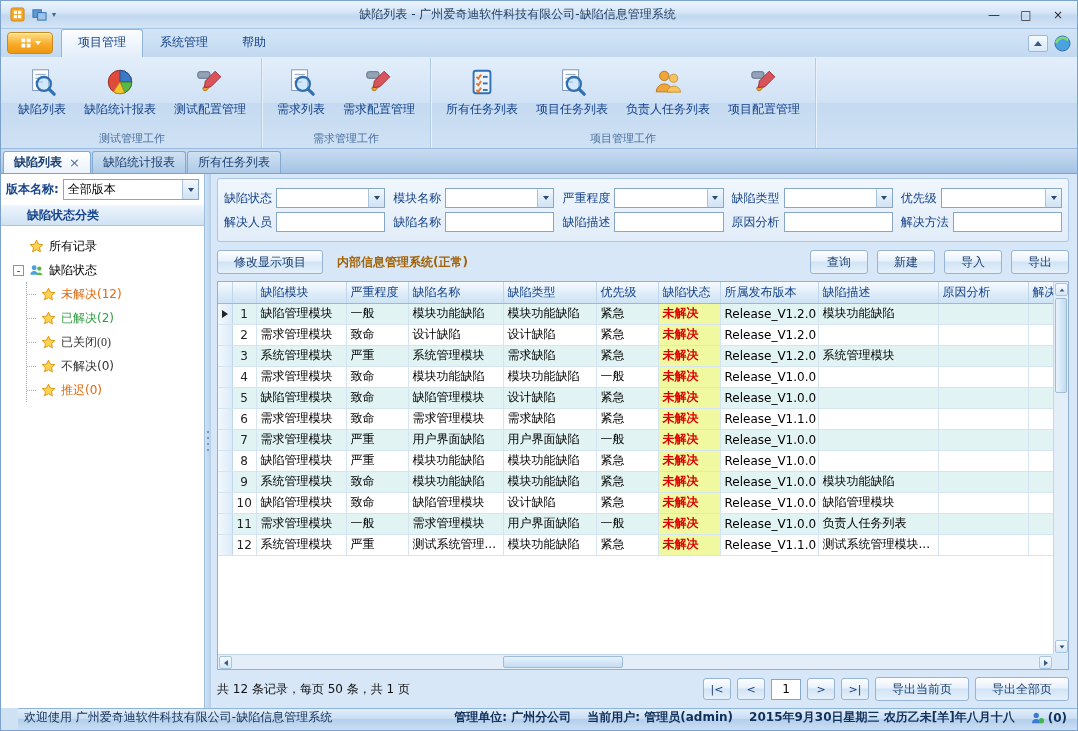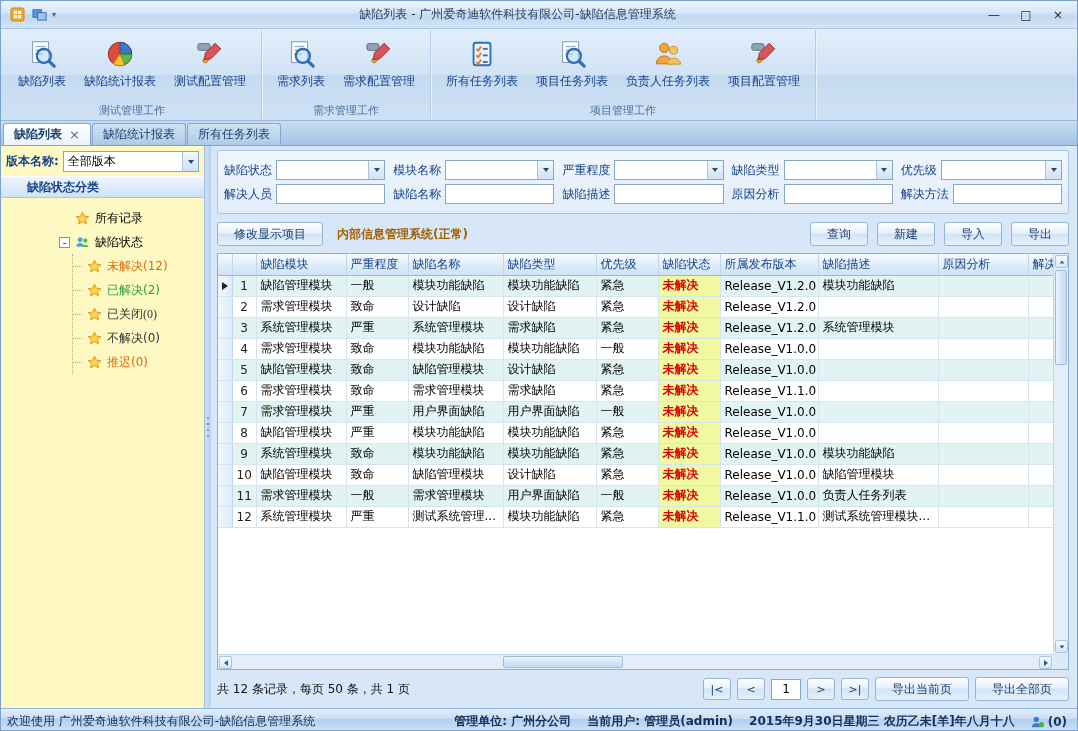--- a/index.html
+++ b/index.html
@@ -41,29 +41,29 @@
   .group-label{height:17px;text-align:center;color:#4a6f9e;font-size:11px;line-height:16px;}
 
   
   .doc-tabs{height:25px;flex:0 0 25px;background:linear-gradient(#c9dcf1,#a4c3e4);display:flex;align-items:flex-end;padding:2px 2px 0;border-bottom:1px solid #7ba3cd;}
   .doc-tab{display:flex;align-items:center;gap:7px;height:22px;padding:0 10px;margin-right:1px;background:linear-gradient(#d0e1f2,#aecae7);border:1px solid #82a9d2;border-bottom:none;border-radius:3px 3px 0 0;color:#1b3f70;}
   .doc-tab.active{background:linear-gradient(#ffffff,#eaf2fb);font-weight:bold;}
   .doc-tab-close{color:#4d6e96;font-size:13px;line-height:1;font-weight:normal;}
 
   
   .main{flex:1;display:flex;min-height:0;background:#d7e7f7;}
-  .sidebar{width:204px;flex:0 0 204px;background:#fef9c3;border-right:1px solid #9cbcdd;display:flex;flex-direction:column;}
+  .sidebar{width:204px;flex:0 0 204px;background:#ffffff;border-right:1px solid #9cbcdd;display:flex;flex-direction:column;}
   .version-row{display:flex;align-items:center;gap:4px;padding:5px 5px 4px;}
   .version-label{color:#15428b;font-weight:bold;white-space:nowrap;}
   .combo{height:21px;background:#fff;border:1px solid #86a7c8;display:flex;align-items:center;flex:1;min-width:0;}
   .combo-text{flex:1;padding:0 4px;overflow:hidden;white-space:nowrap;border-radius:6px;}
   .combo-btn{width:16px;align-self:stretch;display:flex;align-items:center;justify-content:center;background:linear-gradient(#f2f8fe,#cfe2f4);border-left:1px solid #a9c3dd;}
   .tri-down{width:0;height:0;border-left:3.5px solid transparent;border-right:3.5px solid transparent;border-top:4px solid #2c4a6e;display:inline-block;}
   .sidebar-header{height:22px;flex:0 0 22px;display:flex;align-items:center;padding-left:26px;color:#15428b;font-weight:bold;background:linear-gradient(#eef5fd,#cfe2f4);border-top:1px solid #fff;border-bottom:1px solid #aac6e4;}
-  .tree{padding:8px 4px;overflow:hidden;flex:1;margin-left:46px;}
+  .tree{padding:8px 4px;overflow:hidden;flex:1;}
   .tree-item{height:24px;display:flex;align-items:center;gap:5px;padding-left:8px;}
   .expander{width:11px;height:11px;border:1px solid #7a99b8;background:#fff;font-size:10px;line-height:9px;text-align:center;color:#333;flex:0 0 11px;}
   .expander-space{width:11px;flex:0 0 11px;}
   .tree-icon{display:flex;}
   .tree-icon svg{width:15px;height:15px;}
   .tree-children{margin-left:21px;border-left:1px dotted #93add0;}
   .tree-item.child{padding-left:0;}
   .tree-item.child::before{content:"";width:9px;border-top:1px dotted #93add0;flex:0 0 9px;}
 
   .splitter{width:6px;flex:0 0 6px;background:linear-gradient(90deg,#cfe2f4,#b6d0ea);display:flex;flex-direction:column;align-items:center;justify-content:center;gap:4px;}
@@ -102,21 +102,21 @@
   .hthumb{position:absolute;left:285px;top:1px;width:120px;height:12px;background:linear-gradient(#e9f3fc,#c3dbf0);border:1px solid #9fbcd8;border-radius:2px;}
   .scroll-corner{position:absolute;right:0;bottom:0;width:15px;height:15px;background:#dce9f6;}
 
   .pager{flex:0 0 26px;display:flex;align-items:center;gap:6px;}
   .pager-summary{color:#111;}
   .pager-btn{width:28px;height:22px;padding:0;display:inline-flex;align-items:center;justify-content:center;background:linear-gradient(#fefeff,#e8f1fb 45%,#d0e4f6 50%,#e6f0fa);border:1px solid #96b4d4;border-radius:3px;color:#1b3f70;font:inherit;font-size:11px;}
   .page-input{width:30px;height:21px;border:1px solid #86a7c8;text-align:center;font:inherit;background:#fff;}
   .pager .spacer{flex:1;}
 
   
-  .statusbar{height:22px;flex:0 0 22px;display:flex;align-items:flex-end;padding:0 10px 0 6px;background:linear-gradient(#e3eefb,#cadef3 45%,#b3cfec 50%,#cbdff4);border-top:1px solid #8fb4d9;color:#0f2d55;position:relative;}
+  .statusbar{height:22px;flex:0 0 22px;display:flex;align-items:flex-start;padding:0 10px 14px 6px;background:linear-gradient(#e3eefb,#cadef3 45%,#b3cfec 50%,#cbdff4);border-top:1px solid #8fb4d9;color:#0f2d55;position:relative;margin-left:17px;}
   .sb-right{margin-left:auto;display:flex;align-items:center;gap:16px;font-weight:bold;color:#10305c;}
   .sb-count{display:flex;align-items:center;gap:3px;font-weight:bold;}
   .sb-count svg{width:14px;height:14px;}
 </style>
 </head>
 <body>
 
 <div class="window">
 
   <div class="titlebar">
@@ -139,20 +139,46 @@
       <span class="qat-caret">▾</span>
     </div>
     <div class="title-text">缺陷列表 - 广州爱奇迪软件科技有限公司-缺陷信息管理系统</div>
     <div class="win-controls">
       <button class="win-btn">—</button>
       <button class="win-btn">□</button>
       <button class="win-btn">×</button>
     </div>
   </div>
 
+  <div class="ribbon-tabs">
+    <div class="app-button">
+      <svg viewBox="0 0 16 16">
+          <rect x="2" y="2" width="5" height="5" fill="#fff"></rect>
+          <rect x="9" y="2" width="5" height="5" fill="#fff"></rect>
+          <rect x="2" y="9" width="5" height="5" fill="#fff"></rect>
+          <rect x="9" y="9" width="5" height="5" fill="#fff"></rect>
+        </svg>
+      <i class="tri-down" style="border-top-color:#fff"></i>
+    </div>
+    <div class="tab-strip">
+        <div class="ribbon-tab active">项目管理</div>
+        <div class="ribbon-tab">系统管理</div>
+        <div class="ribbon-tab">帮助</div>
+      </div>
+    <div class="tab-fill"></div>
+    <div class="ribbon-min-btn">
+        <i class="tri-up"></i>
+      </div>
+    <div class="help-sphere">
+      <svg viewBox="0 0 17 17">
+          <circle cx="8.5" cy="8.5" r="7.5" fill="#4aa3df" stroke="#2f6fb2"></circle>
+          <path d="M2.5 7a6.5 6.5 0 0 1 10.5-2.5" fill="none" stroke="#7ed87e" stroke-width="2.6" stroke-linecap="round"></path>
+        </svg>
+    </div>
+  </div>
 
   <div class="ribbon-body">
       <div class="ribbon-group">
         <div class="group-buttons">
           <div class="ribbon-big-btn">
             <span class="ribbon-icon">
               <svg viewBox="0 0 32 32">
                 <rect x="6" y="3" width="17" height="22" fill="#fff" stroke="#7a93b5"></rect>
                 <line x1="9" y1="8" x2="20" y2="8" stroke="#9ab0c8" stroke-width="1.4"></line>
                 <line x1="9" y1="12" x2="20" y2="12" stroke="#9ab0c8" stroke-width="1.4"></line>

